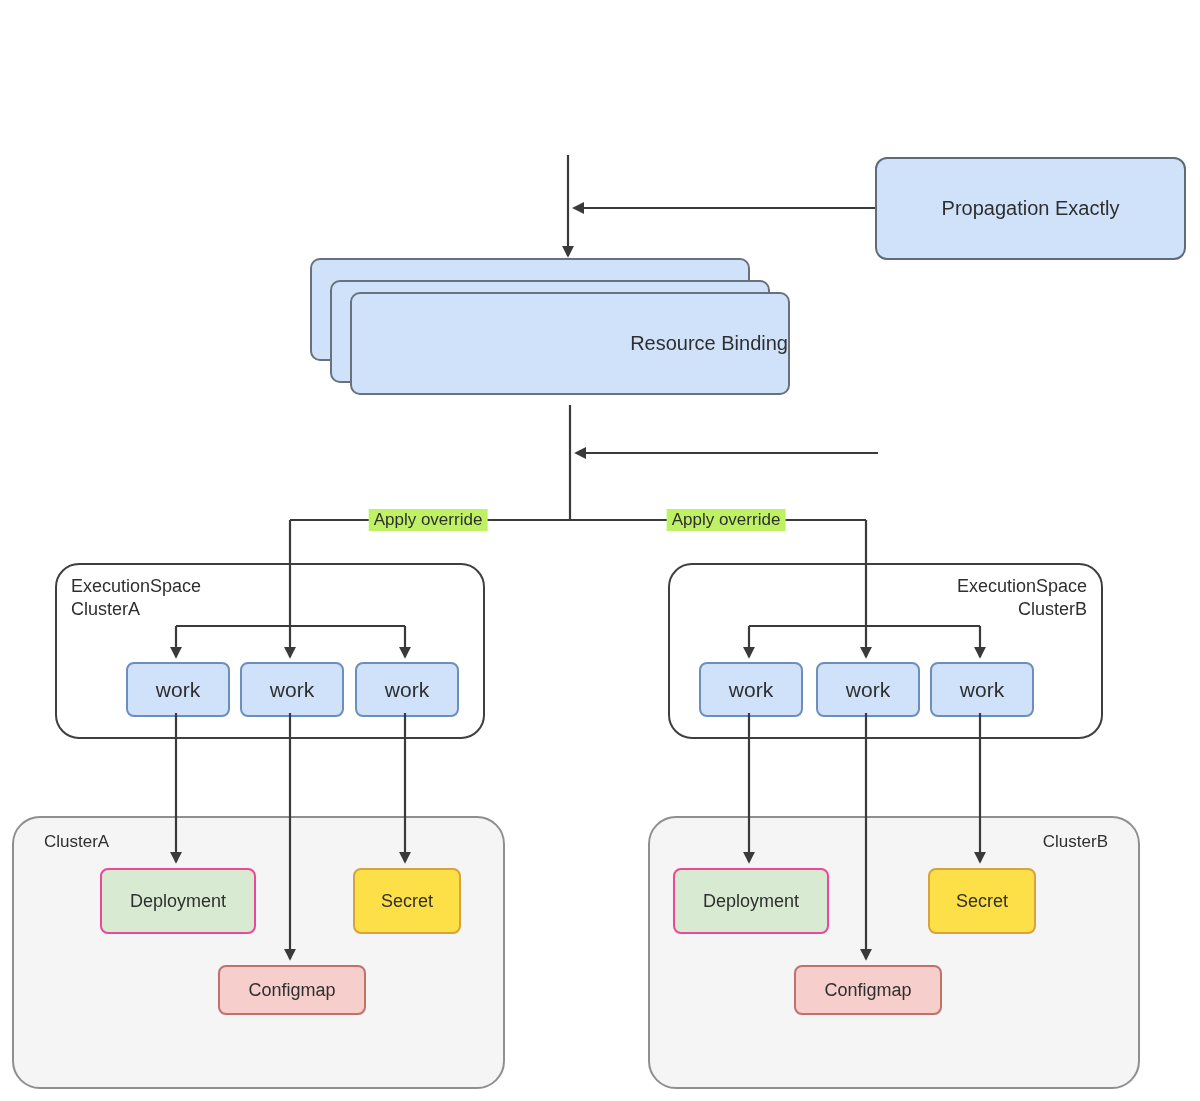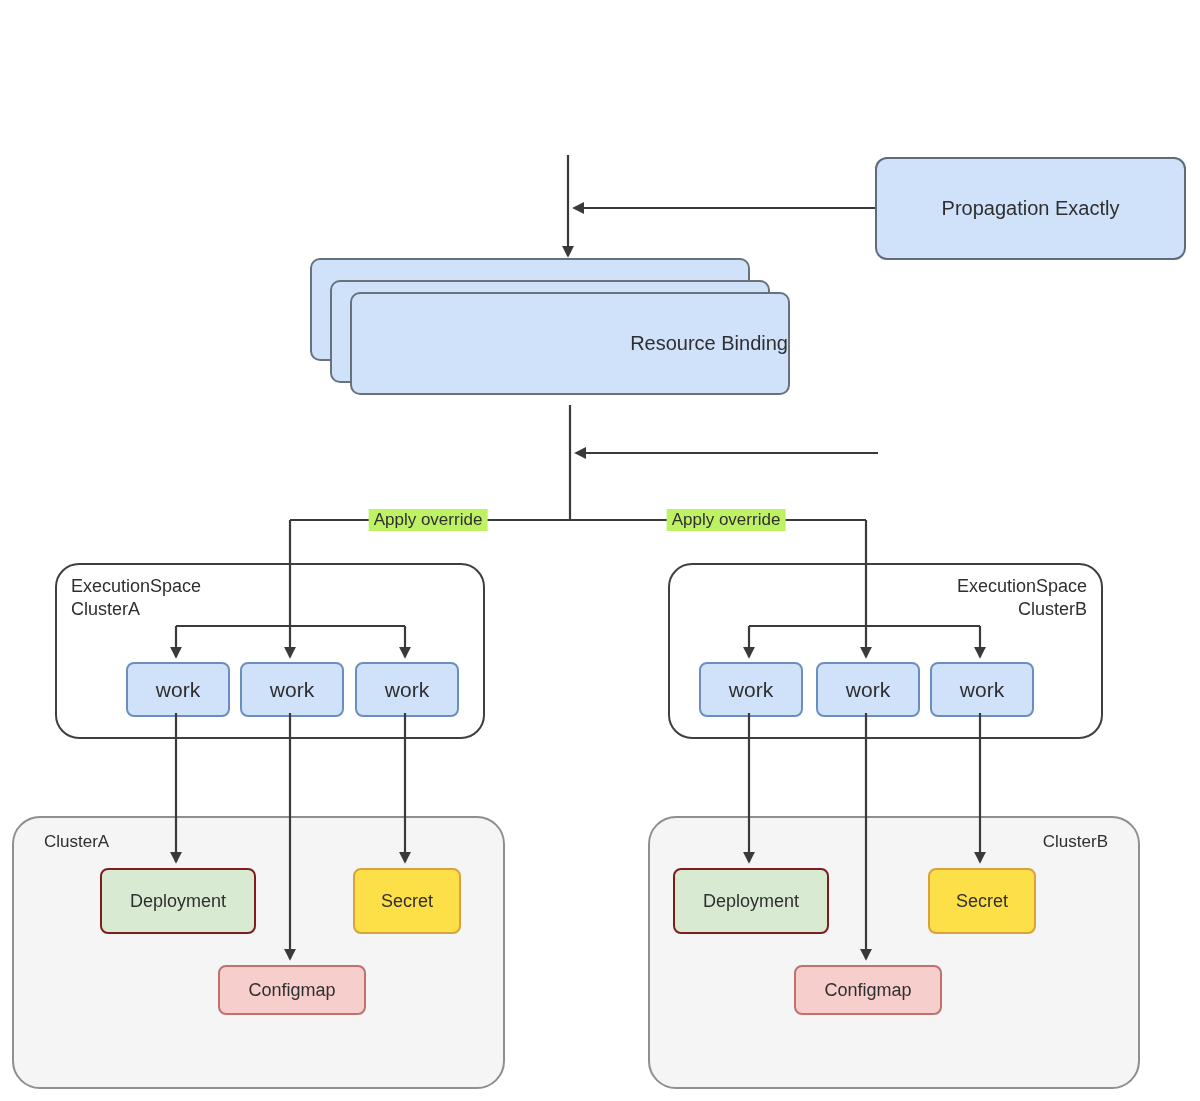--- a/index.html
+++ b/index.html
@@ -28,21 +28,21 @@
   .es-a .es-label{left:14px;text-align:left;}
   .es-b .es-label{right:14px;text-align:right;}
   .work{position:absolute;top:97px;width:104px;height:55px;border-radius:8px;display:flex;align-items:center;justify-content:center;font-size:21px;box-sizing:border-box;}
   .cluster{position:absolute;top:816px;height:273px;background:#f5f5f5;border:2px solid #8f8f8f;border-radius:28px;box-sizing:border-box;z-index:10;}
   .cluster-a{left:12px;width:493px;}
   .cluster-b{left:648px;width:492px;}
   .cluster-label{position:absolute;top:14px;font-size:17px;}
   .cluster-a .cluster-label{left:30px;}
   .cluster-b .cluster-label{right:30px;}
   .res{position:absolute;border-radius:8px;display:flex;align-items:center;justify-content:center;font-size:18px;box-sizing:border-box;}
-  .res-deploy{top:50px;width:156px;height:66px;background:#d9ead3;border:2px solid #7f1d1d;}
+  .res-deploy{top:50px;width:156px;height:66px;background:#d9ead3;border:2px solid #ec4899;}
   .res-secret{top:50px;width:108px;height:66px;background:#fde047;border:2px solid #d8a33c;}
   .res-config{top:147px;width:148px;height:50px;background:#f6cecb;border:2px solid #c1706c;}
   .edges{position:absolute;left:0;top:0;z-index:20;pointer-events:none;}
   .edge-label{
     position:absolute;top:509px;transform:translateX(-50%);background:#bef264;
     padding:0 5px;font-size:17px;line-height:22px;z-index:30;white-space:nowrap;
   }
 </style>
 </head>
 <body>

